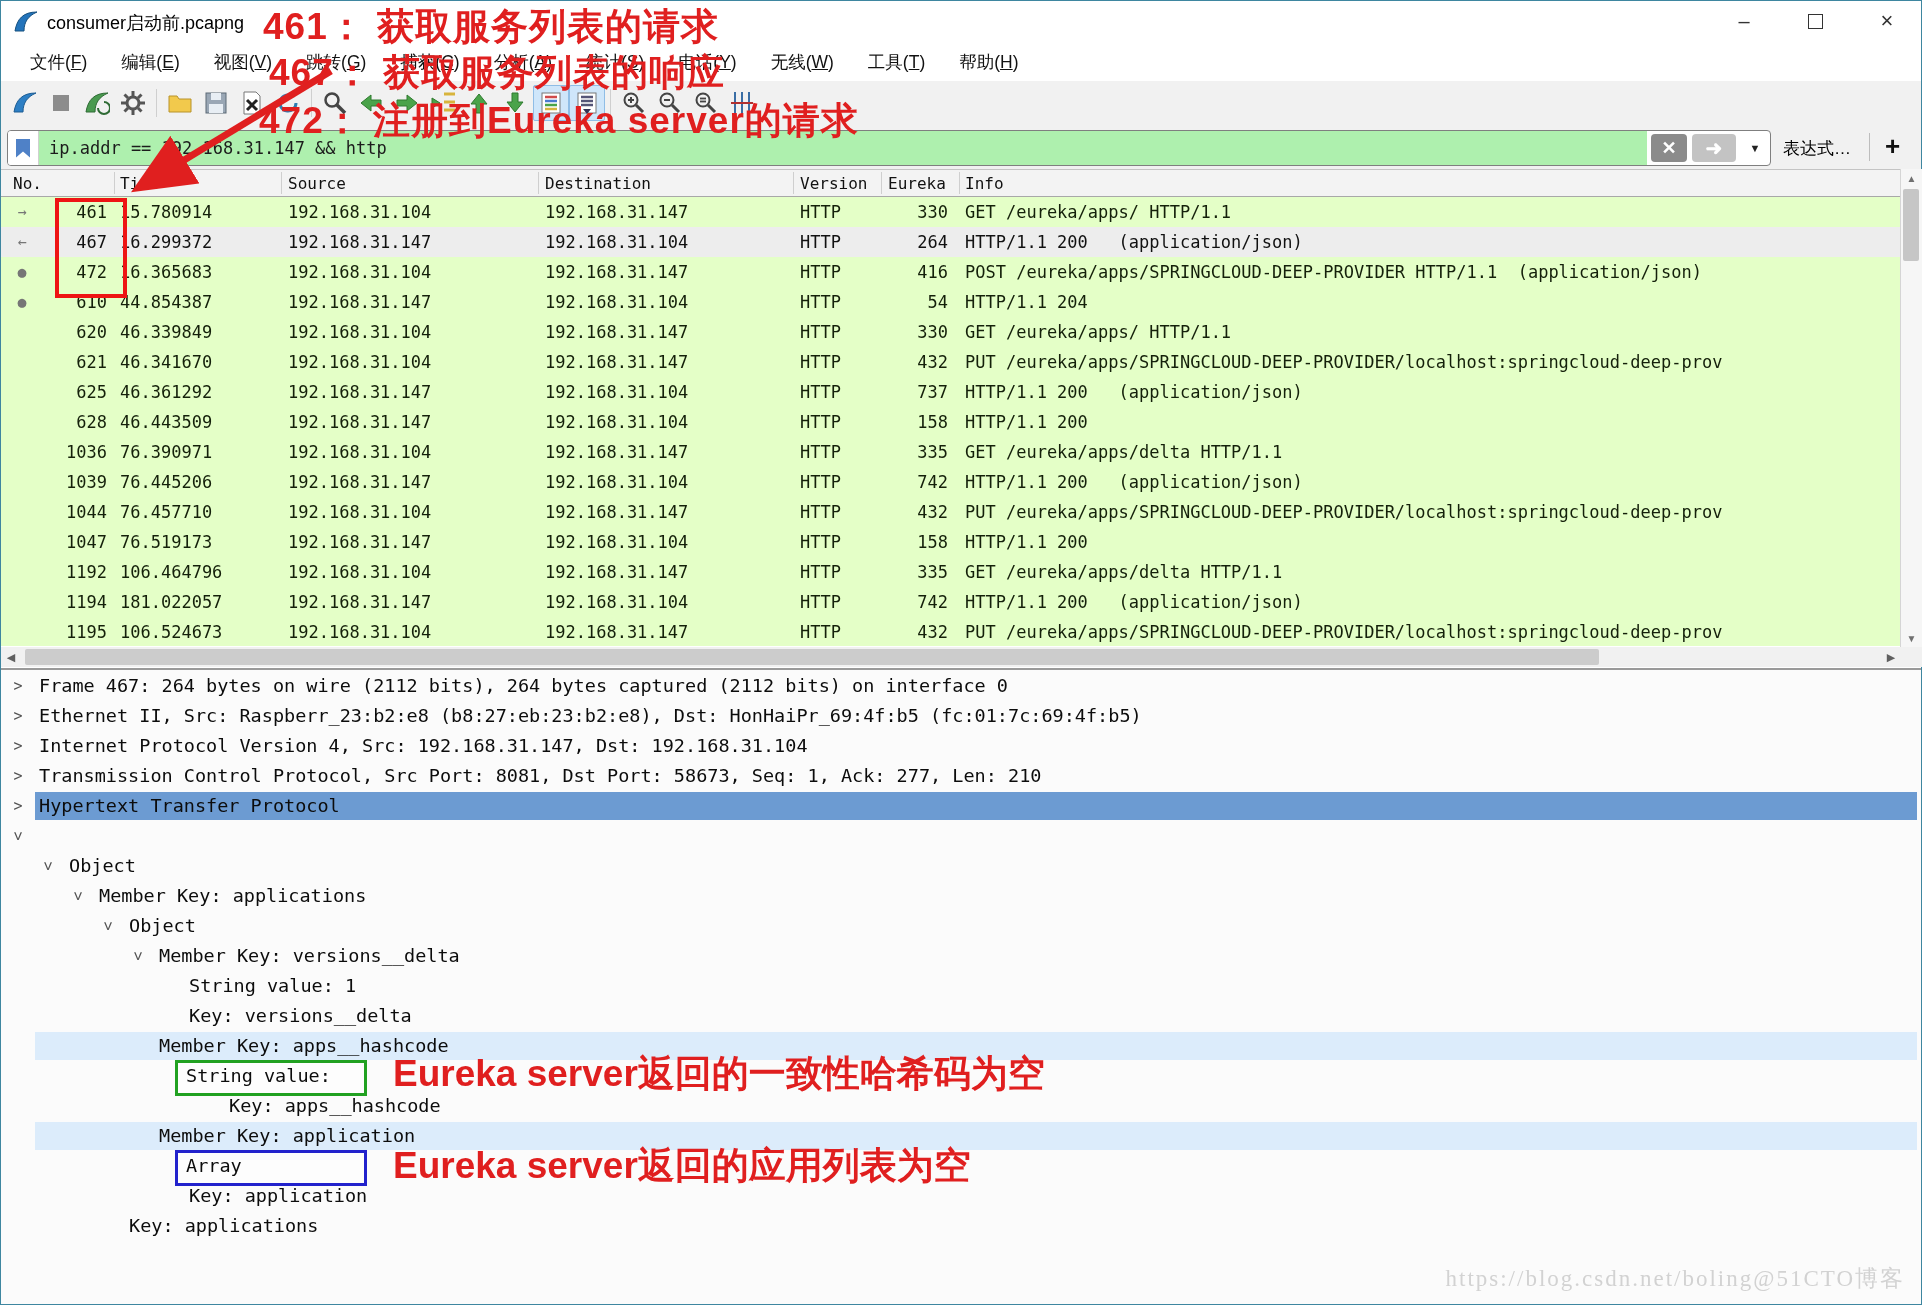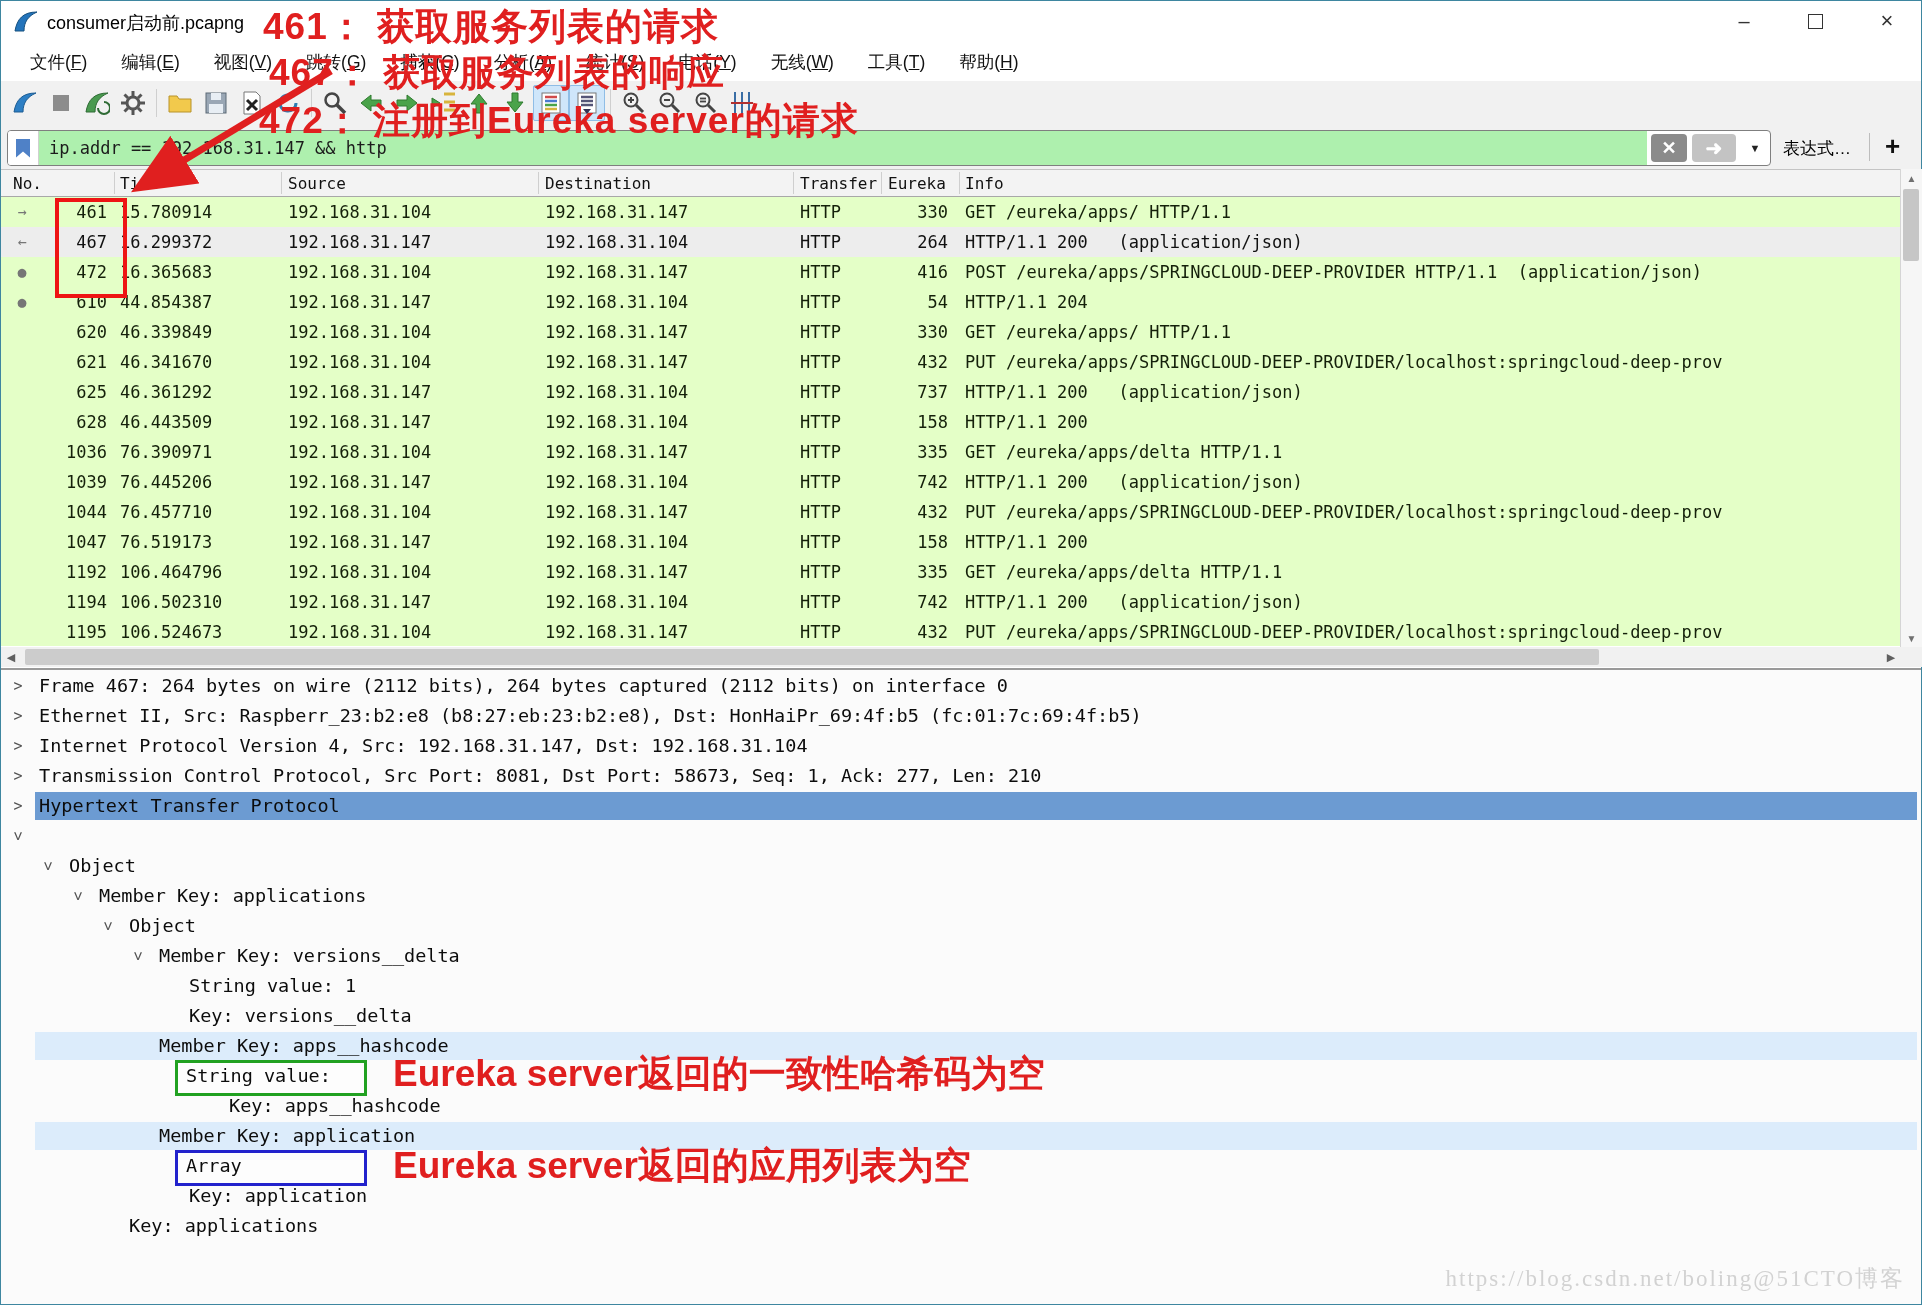--- a/index.html
+++ b/index.html
@@ -301,21 +301,21 @@
     <span class="f-expr">表达式…</span>
     <div class="f-div"></div>
     <span class="f-add">+</span>
   </div>
 
   <div class="pl-header" id="plheader">
       <span class="hcell" style="left: 12px;">No.</span>
       <span class="hcell" style="left: 119px;">Time</span>
       <span class="hcell" style="left: 287px;">Source</span>
       <span class="hcell" style="left: 544px;">Destination</span>
-      <span class="hcell" style="left: 799px;">Transfer</span>
+      <span class="hcell" style="left: 799px;">Version</span>
       <span class="hcell" style="left: 887px;">Eureka</span>
       <span class="hcell" style="left: 964px;">Info</span>
       <div class="hsep" style="left: 113px;"></div>
       <div class="hsep" style="left: 280px;"></div>
       <div class="hsep" style="left: 537px;"></div>
       <div class="hsep" style="left: 792px;"></div>
       <div class="hsep" style="left: 880px;"></div>
       <div class="hsep" style="left: 958px;"></div>
     </div>
   <div class="pl-rows" id="plrows">
@@ -326,21 +326,21 @@
       <div class="p-row" style="top: 90px;"><span class="c-mark">●</span><span class="c-no">610</span><span class="c-time">44.854387</span><span class="c-src">192.168.31.147</span><span class="c-dst">192.168.31.104</span><span class="c-proto">HTTP</span><span class="c-len">54</span><span class="c-info">HTTP/1.1 204</span></div>
       <div class="p-row" style="top: 120px; padding-left: 8px;"><span class="c-mark"></span><span class="c-no">620</span><span class="c-time">46.339849</span><span class="c-src">192.168.31.104</span><span class="c-dst">192.168.31.147</span><span class="c-proto">HTTP</span><span class="c-len">330</span><span class="c-info">GET /eureka/apps/ HTTP/1.1</span></div>
       <div class="p-row" style="top: 150px;"><span class="c-mark"></span><span class="c-no">621</span><span class="c-time">46.341670</span><span class="c-src">192.168.31.104</span><span class="c-dst">192.168.31.147</span><span class="c-proto">HTTP</span><span class="c-len">432</span><span class="c-info">PUT /eureka/apps/SPRINGCLOUD-DEEP-PROVIDER/localhost:springcloud-deep-prov</span></div>
       <div class="p-row" style="top: 180px;"><span class="c-mark"></span><span class="c-no">625</span><span class="c-time">46.361292</span><span class="c-src">192.168.31.147</span><span class="c-dst">192.168.31.104</span><span class="c-proto">HTTP</span><span class="c-len">737</span><span class="c-info">HTTP/1.1 200   (application/json)</span></div>
       <div class="p-row" style="top: 210px;"><span class="c-mark"></span><span class="c-no">628</span><span class="c-time">46.443509</span><span class="c-src">192.168.31.147</span><span class="c-dst">192.168.31.104</span><span class="c-proto">HTTP</span><span class="c-len">158</span><span class="c-info">HTTP/1.1 200</span></div>
       <div class="p-row" style="top: 240px;"><span class="c-mark"></span><span class="c-no">1036</span><span class="c-time">76.390971</span><span class="c-src">192.168.31.104</span><span class="c-dst">192.168.31.147</span><span class="c-proto">HTTP</span><span class="c-len">335</span><span class="c-info">GET /eureka/apps/delta HTTP/1.1</span></div>
       <div class="p-row" style="top: 270px;"><span class="c-mark"></span><span class="c-no">1039</span><span class="c-time">76.445206</span><span class="c-src">192.168.31.147</span><span class="c-dst">192.168.31.104</span><span class="c-proto">HTTP</span><span class="c-len">742</span><span class="c-info">HTTP/1.1 200   (application/json)</span></div>
       <div class="p-row" style="top: 300px;"><span class="c-mark"></span><span class="c-no">1044</span><span class="c-time">76.457710</span><span class="c-src">192.168.31.104</span><span class="c-dst">192.168.31.147</span><span class="c-proto">HTTP</span><span class="c-len">432</span><span class="c-info">PUT /eureka/apps/SPRINGCLOUD-DEEP-PROVIDER/localhost:springcloud-deep-prov</span></div>
       <div class="p-row" style="top: 330px;"><span class="c-mark"></span><span class="c-no">1047</span><span class="c-time">76.519173</span><span class="c-src">192.168.31.147</span><span class="c-dst">192.168.31.104</span><span class="c-proto">HTTP</span><span class="c-len">158</span><span class="c-info">HTTP/1.1 200</span></div>
       <div class="p-row" style="top: 360px;"><span class="c-mark"></span><span class="c-no">1192</span><span class="c-time">106.464796</span><span class="c-src">192.168.31.104</span><span class="c-dst">192.168.31.147</span><span class="c-proto">HTTP</span><span class="c-len">335</span><span class="c-info">GET /eureka/apps/delta HTTP/1.1</span></div>
-      <div class="p-row" style="top: 390px;"><span class="c-mark"></span><span class="c-no">1194</span><span class="c-time">106.502310</span><span class="c-src">192.168.31.147</span><span class="c-dst">192.168.31.104</span><span class="c-proto">HTTP</span><span class="c-len">742</span><span class="c-info">HTTP/1.1 200   (application/json)</span></div>
+      <div class="p-row" style="top: 390px;"><span class="c-mark"></span><span class="c-no">1194</span><span class="c-time">181.022057</span><span class="c-src">192.168.31.147</span><span class="c-dst">192.168.31.104</span><span class="c-proto">HTTP</span><span class="c-len">742</span><span class="c-info">HTTP/1.1 200   (application/json)</span></div>
       <div class="p-row" style="top: 420px;"><span class="c-mark"></span><span class="c-no">1195</span><span class="c-time">106.524673</span><span class="c-src">192.168.31.104</span><span class="c-dst">192.168.31.147</span><span class="c-proto">HTTP</span><span class="c-len">432</span><span class="c-info">PUT /eureka/apps/SPRINGCLOUD-DEEP-PROVIDER/localhost:springcloud-deep-prov</span></div>
     </div>
 
   <div class="vscroll">
     <div class="vs-up">▲</div>
     <div class="vs-thumb"></div>
     <div class="vs-down">▼</div>
   </div>
   <div class="hscroll">
     <div class="hs-left">◀</div>

